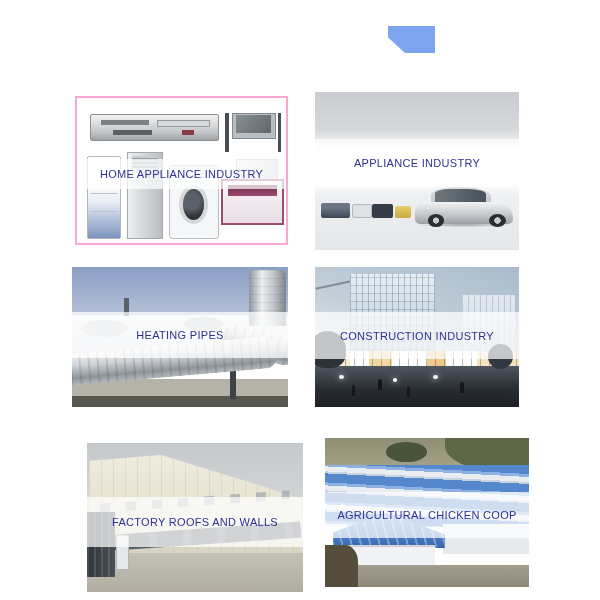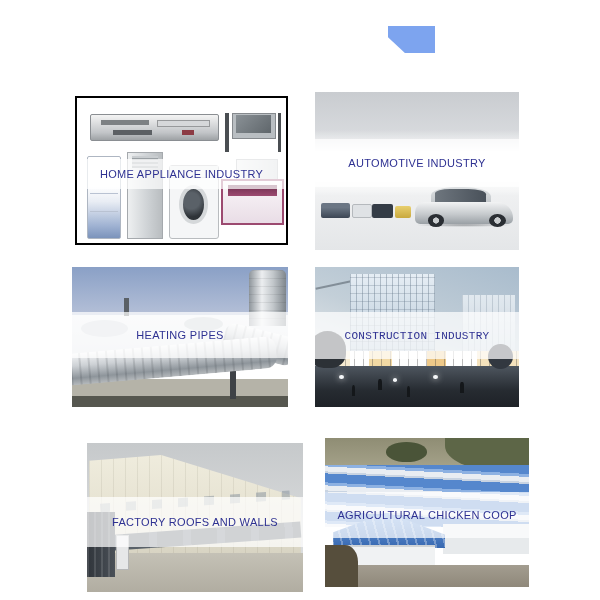--- a/index.html
+++ b/index.html
@@ -18,24 +18,24 @@
     letter-spacing:1.5px;padding-right:44px;white-space:nowrap;}
 
   
   .tile{position:absolute;overflow:hidden;}
   .scene{position:absolute;inset:0;overflow:hidden;}
   .scene div{position:absolute;}
   .band{position:absolute;left:0;right:0;z-index:5;background:var(--band-color,rgba(255,255,255,.72));
     display:flex;align-items:center;justify-content:center;}
   .label{color:var(--label-color,#2e3192);font-size:11px;letter-spacing:.3px;white-space:nowrap;}
 
-  .t1{left:75px;top:96px;width:213px;height:149px;border:2px solid #000000;box-sizing:border-box;background:#fff;}
+  .t1{left:75px;top:96px;width:213px;height:149px;border:2px solid #f9a8d4;box-sizing:border-box;background:#fff;}
   .t2{left:315px;top:92px;width:204px;height:158px;}
   .t3{left:72px;top:267px;width:216px;height:140px;}
-  .t4{left:315px;top:267px;width:204px;height:140px;font-family:Liberation Mono, monospace;}
+  .t4{left:315px;top:267px;width:204px;height:140px;}
   .t5{left:72px;top:428px;width:216px;height:149px;}
   .t6{left:315px;top:428px;width:204px;height:149px;}
 
   .b1{top:42%;height:21%;}
   .b2{top:30%;height:30%;}
   .b3{top:32%;height:33%;}
   .b4{top:32%;height:34%;}
   .b5{top:36%;height:34%;}
   .b6{top:36%;height:31%;}
 
@@ -214,21 +214,21 @@
         <div class="suv-shadow"></div>
         <div class="suv-cabin">
           <div class="suv-win"></div>
         </div>
         <div class="suv-body"></div>
         <div class="suv-wf"></div>
         <div class="suv-wr"></div>
       </div>
     </div>
     <div class="band b2">
-      <span class="label">AUTOMOTIVE INDUSTRY</span>
+      <span class="label">APPLIANCE INDUSTRY</span>
     </div>
   </figure>
 
   <figure class="tile t3" style="margin:0">
     <div class="scene">
       <div class="h-sky"></div>
       <div class="h-clutter"></div>
       <div class="h-blob1"></div>
       <div class="h-blob2"></div>
       <div class="h-concrete"></div>

